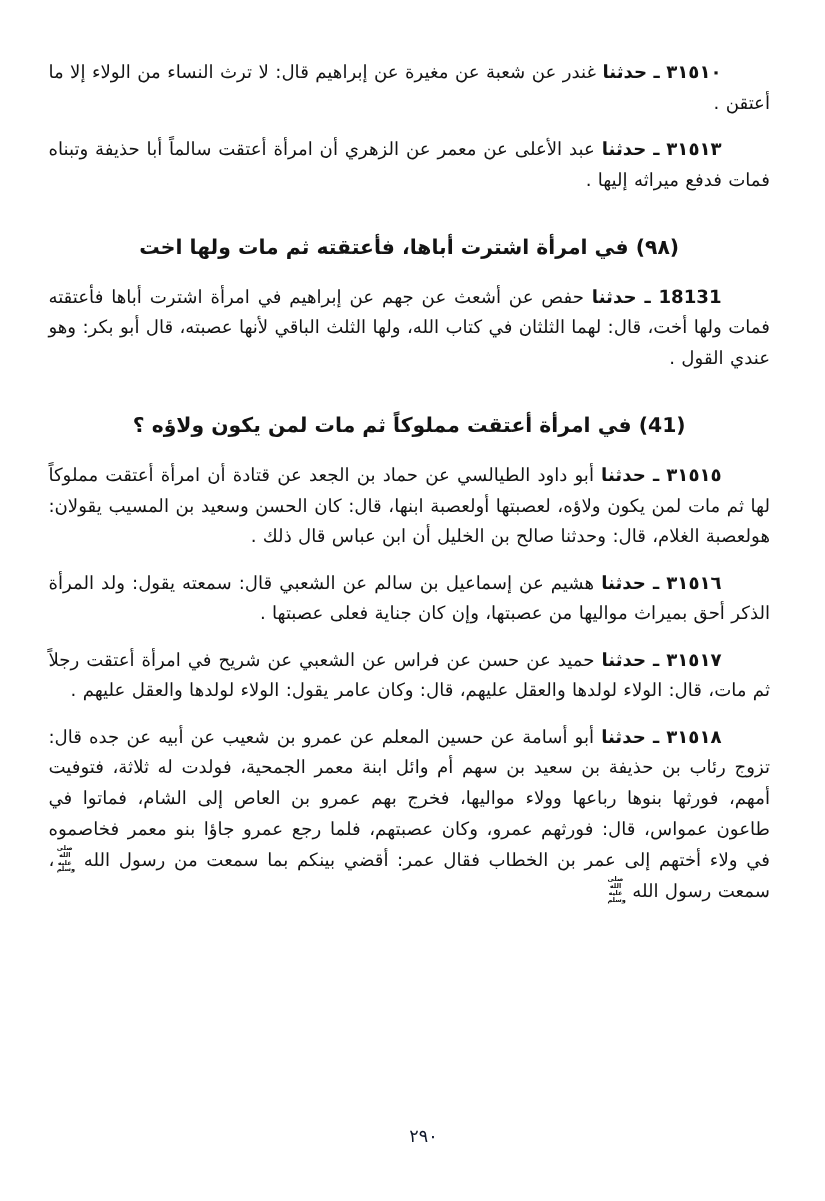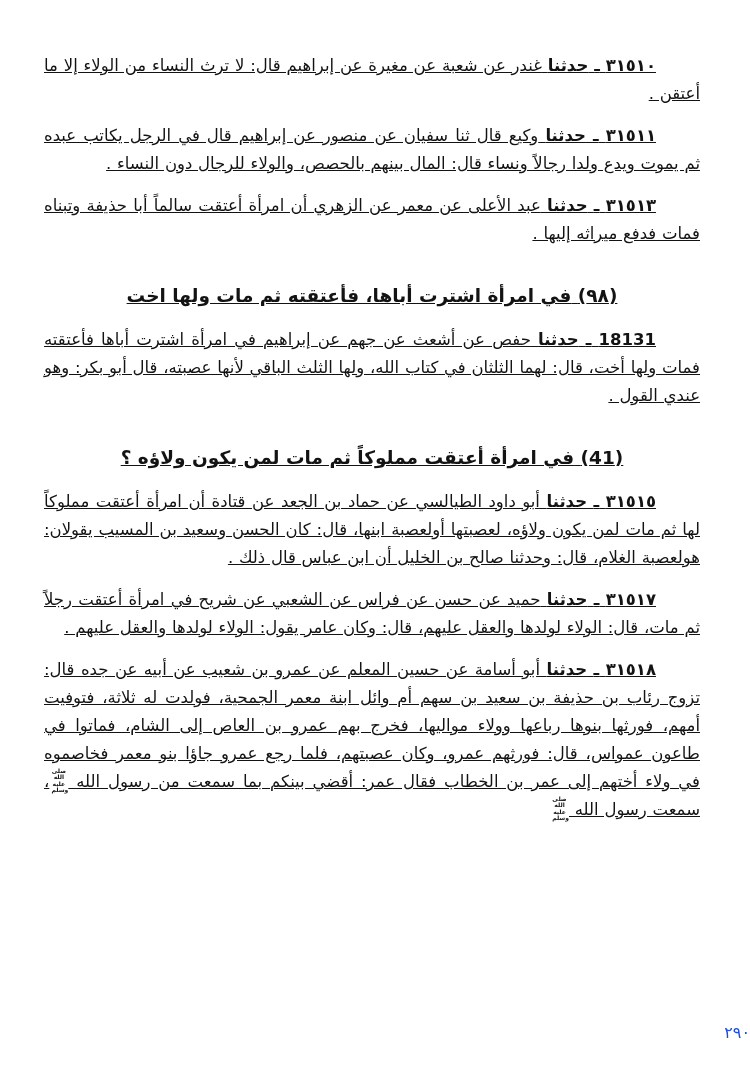--- a/index.html
+++ b/index.html
@@ -8,21 +8,21 @@
     width:750px; height:1092px;
     margin:0 auto;
     background:#ffffff;
     color:#131313;
     font-family:"DejaVu Sans", sans-serif;
     direction:rtl;
     overflow:hidden;
   }
   .text-block {
     position:absolute;
-    top:52px; right:50px; left:44px;text-decoration:underline;
+    top:52px; right:50px; left:44px;
   }
   p.hadith {
     margin:0 0 14px 0;
     font-size:16.5px;
     line-height:28px;
     text-align:justify;
     text-align-last:right;
     text-indent:44px;
     word-spacing:0.5px;
   }
@@ -44,34 +44,34 @@
     text-align:center;
     vertical-align:-5px;
     font-weight:bold;
     text-indent:0;
     word-spacing:0;
     letter-spacing:0;
   }
   .page-number {
     position:absolute;
     bottom:50px; left:20px; right:0;
-    text-align:right;
+    text-align:center;
     font-size:16px;
-    color:#1d4ed8;
+    color:#0f172a;
   }
 </style>
 </head>
 <body>
 
 <div class="page">
   <div class="text-block">
       <p class="hadith"><span class="hnum">٣١٥١٠</span> <span class="hsep">ـ</span> <span class="hintro">حدثنا</span> <span>غندر عن شعبة عن مغيرة عن إبراهيم قال: لا ترث النساء من الولاء إلا ما أعتقن .</span></p>
-      <p class="hadith"><span class="hnum">٣١٥١١</span> <span class="hsep">ـ</span> <span class="hintro">حدثنا</span> <span>وكيع قال ثنا سفيان عن منصور عن إبراهيم قال في الرجل يكاتب عبده ثم يموت ويدع ولدا رجالاً ونساء قال: المال بينهم بالحصص، والولاء للرجال دون النساء .</span></p>
       <p class="hadith"><span class="hnum">٣١٥١٣</span> <span class="hsep">ـ</span> <span class="hintro">حدثنا</span> <span>عبد الأعلى عن معمر عن الزهري أن امرأة أعتقت سالماً أبا حذيفة وتبناه فمات فدفع ميراثه إليها .</span></p>
       <div class="heading"><span>(٩٨)</span> <span>في امرأة اشترت أباها، فأعتقته ثم مات ولها اخت</span></div>
       <p class="hadith"><span class="hnum">18131</span> <span class="hsep">ـ</span> <span class="hintro">حدثنا</span> <span>حفص عن أشعث عن جهم عن إبراهيم في امرأة اشترت أباها فأعتقته فمات ولها أخت، قال: لهما الثلثان في كتاب الله، ولها الثلث الباقي لأنها عصبته، قال أبو بكر: وهو عندي القول .</span></p>
       <div class="heading"><span>(41)</span> <span>في امرأة أعتقت مملوكاً ثم مات لمن يكون ولاؤه ؟</span></div>
       <p class="hadith"><span class="hnum">٣١٥١٥</span> <span class="hsep">ـ</span> <span class="hintro">حدثنا</span> <span>أبو داود الطيالسي عن حماد بن الجعد عن قتادة أن امرأة أعتقت مملوكاً لها ثم مات لمن يكون ولاؤه، لعصبتها أولعصبة ابنها، قال: كان الحسن وسعيد بن المسيب يقولان: هولعصبة الغلام، قال: وحدثنا صالح بن الخليل أن ابن عباس قال ذلك .</span></p>
+      <p class="hadith"><span class="hnum">٣١٥١٦</span> <span class="hsep">ـ</span> <span class="hintro">حدثنا</span> <span>هشيم عن إسماعيل بن سالم عن الشعبي قال: سمعته يقول: ولد المرأة الذكر أحق بميراث مواليها من عصبتها، وإن كان جناية فعلى عصبتها .</span></p>
       <p class="hadith"><span class="hnum">٣١٥١٧</span> <span class="hsep">ـ</span> <span class="hintro">حدثنا</span> <span>حميد عن حسن عن فراس عن الشعبي عن شريح في امرأة أعتقت رجلاً ثم مات، قال: الولاء لولدها والعقل عليهم، قال: وكان عامر يقول: الولاء لولدها والعقل عليهم .</span></p>
       <p class="hadith"><span class="hnum">٣١٥١٨</span> <span class="hsep">ـ</span> <span class="hintro">حدثنا</span> <span>أبو أسامة عن حسين المعلم عن عمرو بن شعيب عن أبيه عن جده قال: تزوج رئاب بن حذيفة بن سعيد بن سهم أم وائل ابنة معمر الجمحية، فولدت له ثلاثة، فتوفيت أمهم، فورثها بنوها رباعها وولاء مواليها، فخرج بهم عمرو بن العاص إلى الشام، فماتوا في طاعون عمواس، قال: فورثهم عمرو، وكان عصبتهم، فلما رجع عمرو جاؤا بنو معمر فخاصموه في ولاء أختهم إلى عمر بن الخطاب فقال عمر: أقضي بينكم بما سمعت من رسول الله <span class="saw">صلى الله عليه وسلم</span>، سمعت رسول الله <span class="saw">صلى الله عليه وسلم</span></span></p>
     </div>
   <div class="page-number">٢٩٠</div>
 </div>
 
 </body></html>

